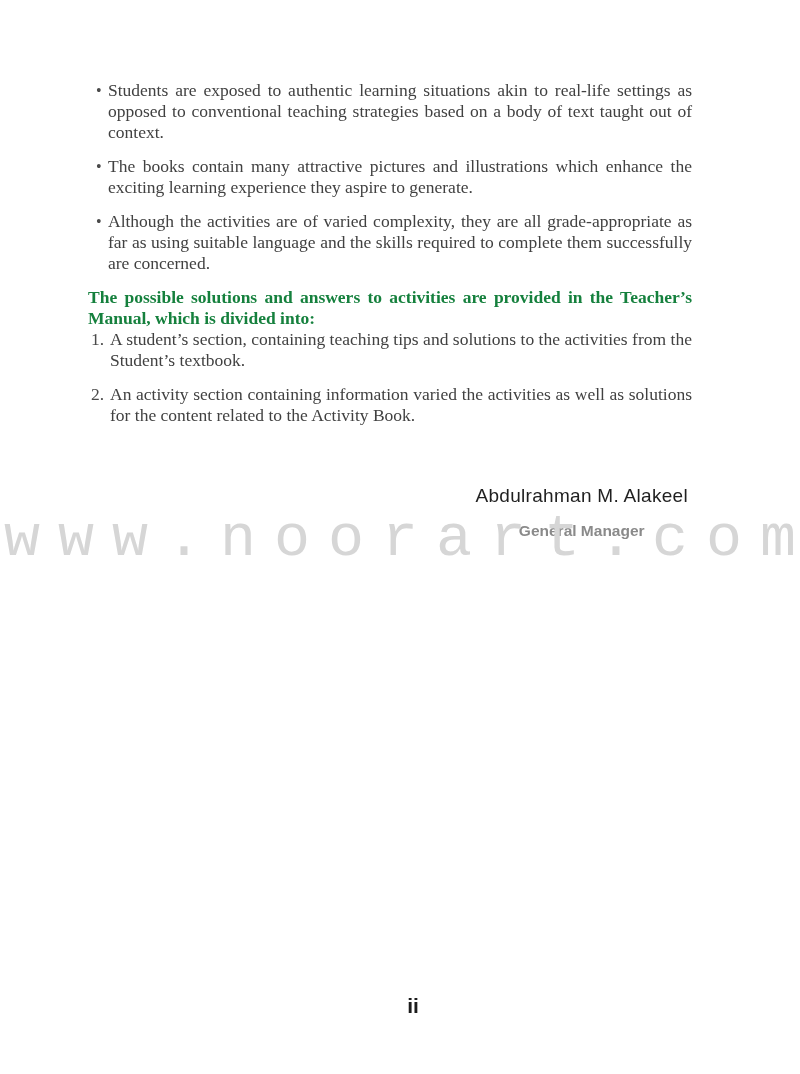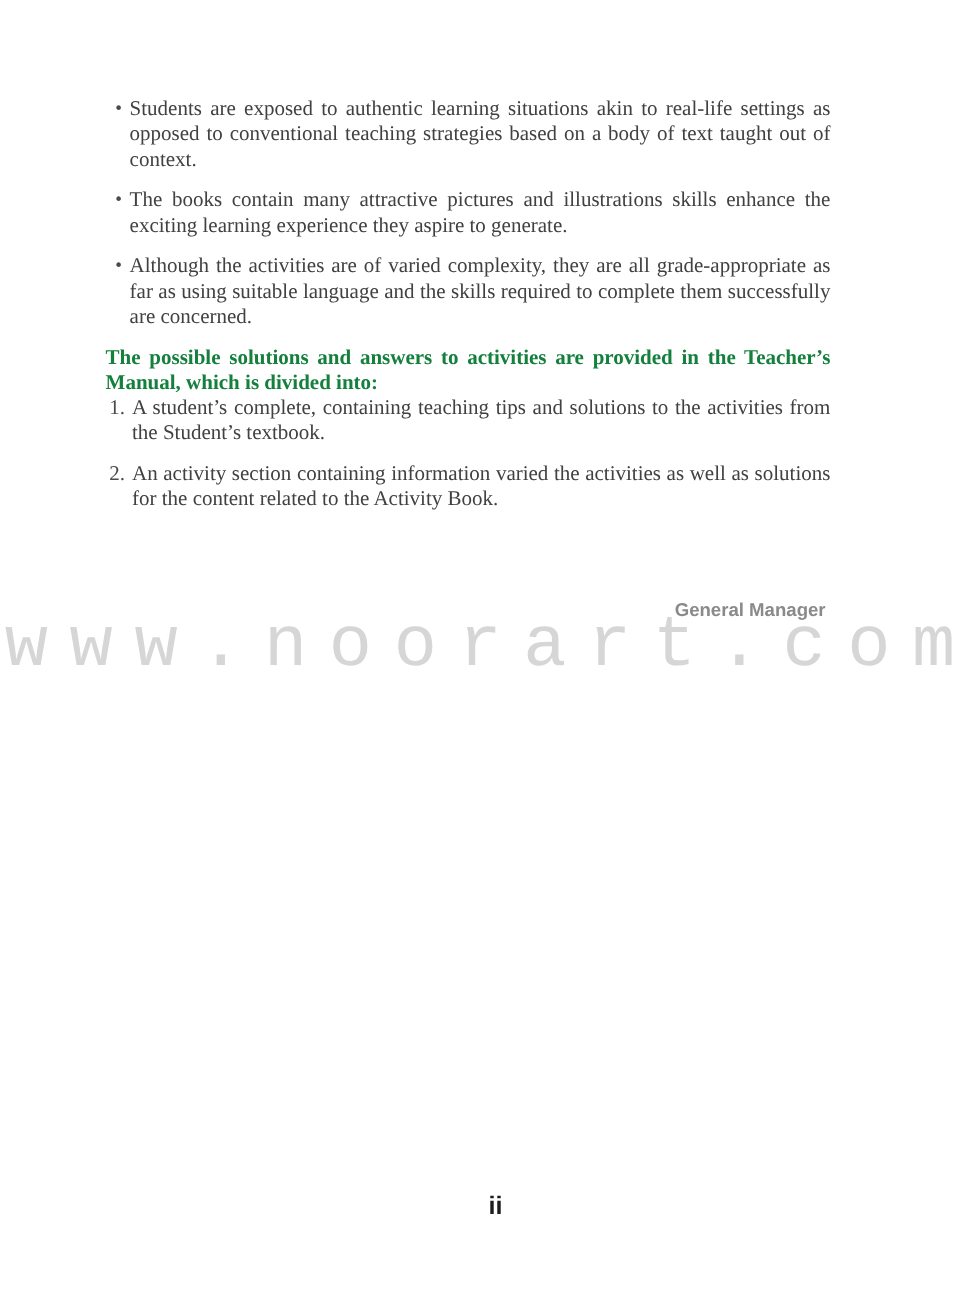--- a/index.html
+++ b/index.html
@@ -111,43 +111,44 @@
 
   <div class="content">
 
     <div class="bullet-row">
       <span class="marker">•</span>
       <p class="btxt">Students are exposed to authentic learning situations akin to real-life settings as opposed to conventional teaching strategies based on a body of text taught out of context.</p>
     </div>
 
     <div class="bullet-row">
       <span class="marker">•</span>
-      <p class="btxt">The books contain many attractive pictures and illustrations skills enhance the exciting learning experience they aspire to generate.</p>
+      <p class="btxt">The books contain many attractive pictures and illustrations which enhance the exciting learning experience they aspire to generate.</p>
     </div>
 
     <div class="bullet-row">
       <span class="marker">•</span>
       <p class="btxt">Although the activities are of varied complexity, they are all grade-appropriate as far as using suitable language and the skills required to complete them successfully are concerned.</p>
     </div>
 
     <p class="heading">The possible solutions and answers to activities are provided in the Teacher’s Manual, which is divided into:</p>
 
     <div class="num-row">
       <span class="nmarker">1.</span>
-      <p class="ntxt">A student’s complete, containing teaching tips and solutions to the activities from the Student’s textbook.</p>
+      <p class="ntxt">A student’s section, containing teaching tips and solutions to the activities from the Student’s textbook.</p>
     </div>
 
     <div class="num-row">
       <span class="nmarker">2.</span>
       <p class="ntxt">An activity section containing information varied the activities as well as solutions for the content related to the Activity Book.</p>
     </div>
 
   </div>
 
   <div class="signature">
+    <div class="sig-name">Abdulrahman M. Alakeel</div>
     <div class="sig-title">General Manager</div>
   </div>
 
   <div class="watermark">www.noorart.com</div>
 
   <div class="page-number">ii</div>
 
 </div>
 
 </body></html>

